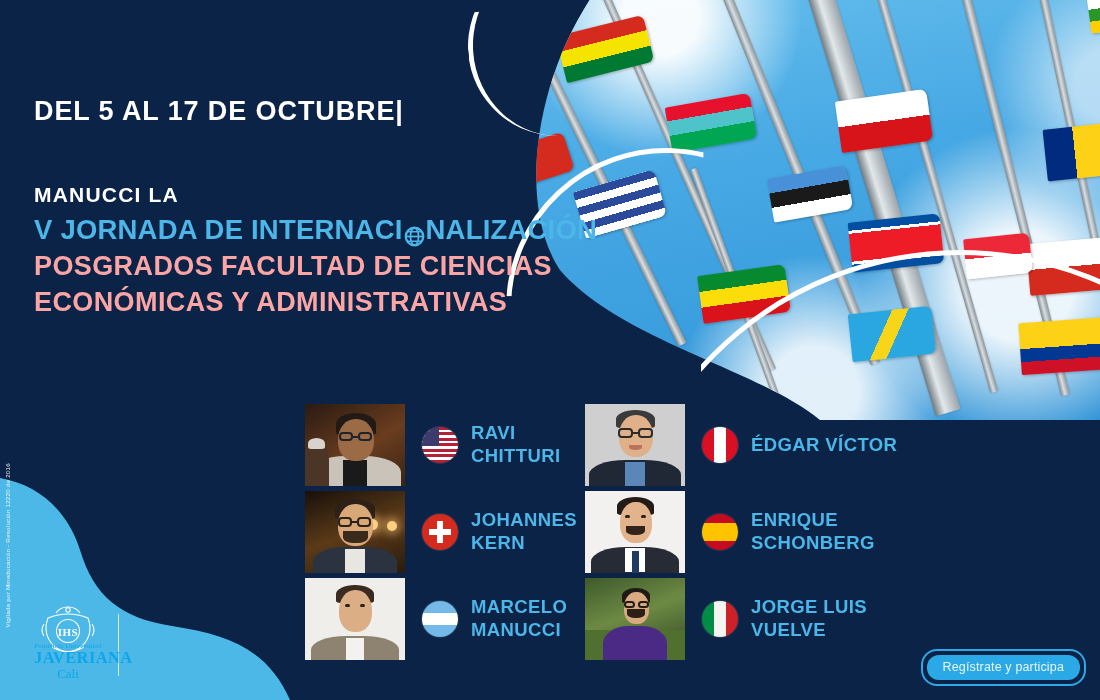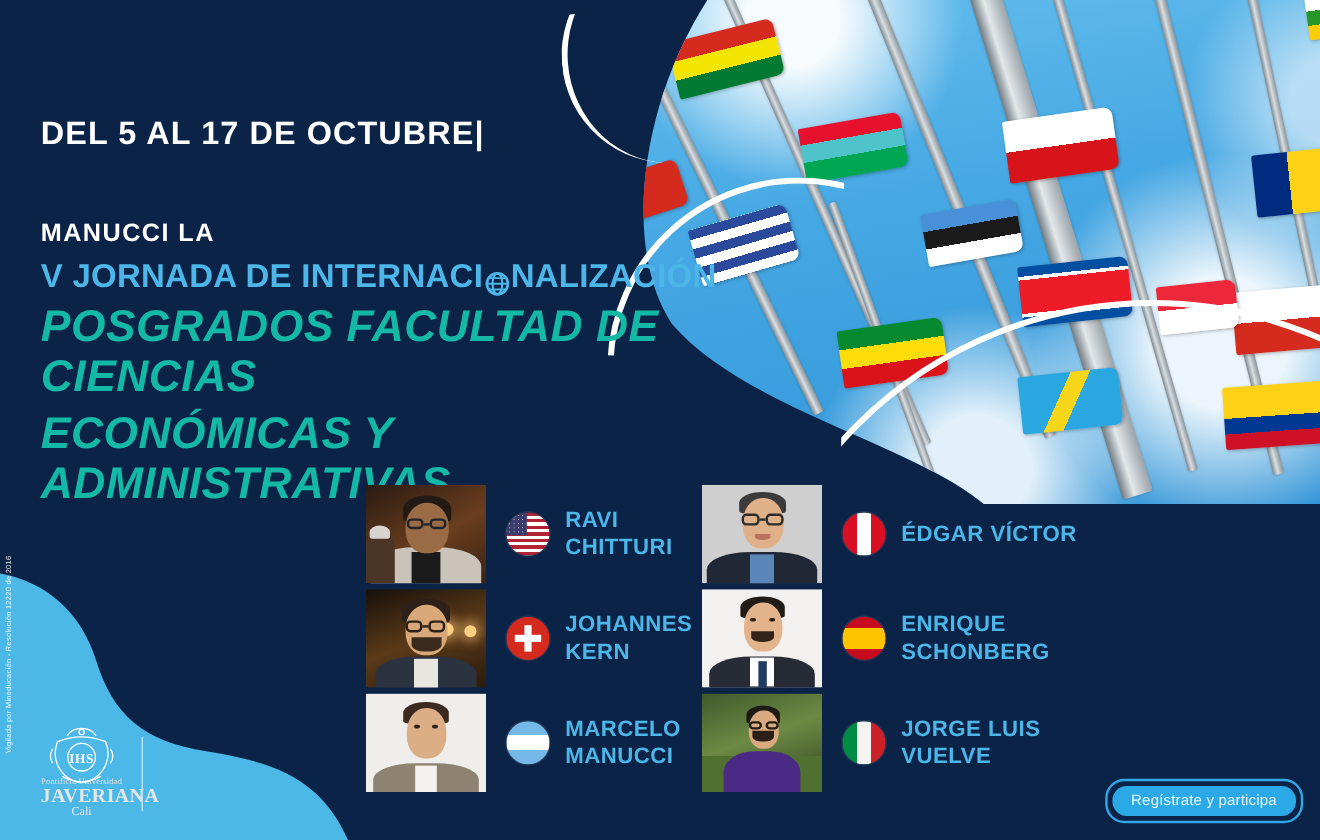--- a/index.html
+++ b/index.html
@@ -44,21 +44,21 @@
   .dates {
     color:#ffffff; font-size:27px; font-weight:700; letter-spacing:.9px;
     font-family:"Liberation Sans", sans-serif;
   }
   .vuelve { margin-top:56px; color:#ffffff; font-size:21px; font-weight:700; letter-spacing:1.2px; }
   .jornada {
     margin-top:7px; color:#4cb6e8; font-size:27.5px; font-weight:700; letter-spacing:.2px;
     white-space:nowrap; display:flex; align-items:center;
   }
   .globe-o { display:inline-block; width:21px; height:21px; margin:0 1px; position:relative; top:2px; }
-  .line3, .line4 { color:#14b8a6; font-size:37px; font-weight:700; letter-spacing:.4px; margin-top:5px;font-style:italic; }
+  .line3, .line4 { color:#fca5a5; font-size:27px; font-weight:700; letter-spacing:.4px; margin-top:5px; }
 
   
   .speakers { position:absolute; left:305px; top:404px; width:720px; z-index:7; }
   .col { position:absolute; top:0; }
   .col-left { left:0; }
   .col-right { left:280px; }
   .spk { position:relative; height:82px; margin-bottom:5px; display:flex; align-items:center; }
   .spk-photo { width:100px; height:82px; overflow:hidden; position:relative; flex:0 0 100px; }
   .spk-flag {
     width:36px; height:36px; border-radius:50%; margin-left:17px; flex:0 0 36px;
@@ -85,24 +85,24 @@
 
   .vertical-note {
     position:absolute; left:4px; bottom:72px; z-index:9;
     color:#ffffff; font-size:6.2px; letter-spacing:.25px; opacity:.9;
     writing-mode:vertical-rl; transform:rotate(180deg);
     font-family:"Liberation Sans", sans-serif; white-space:nowrap;
   }
 
   .brand { position:absolute; left:34px; bottom:18px; z-index:9; display:flex; align-items:flex-end;justify-content:center; }
   .crest { width:68px; height:78px; position:relative; }
-  .crest-names { position:absolute; left:0; right:0; bottom:0; text-align:center; color:#e5e5e5; }
+  .crest-names { position:absolute; left:0; right:0; bottom:0; text-align:center; color:#0ea5e9; }
   .crest-l1 { font-size:7px; letter-spacing:.2px; font-family:"Liberation Serif", serif; }
   .crest-l2 { font-size:16.5px; letter-spacing:.4px; font-family:"Liberation Serif", serif; font-weight:700; line-height:1; }
-  .crest-l3 { font-size:10px; font-family:"Liberation Serif", serif; }
+  .crest-l3 { font-size:13px; font-family:"Liberation Serif", serif; }
   .divider { width:1px; height:62px; background:rgba(255,255,255,.75); margin:0 16px 6px 16px; }
   .tagline { color:#fff; padding-bottom:2px; }
   .tag1 { font-size:23px; font-weight:300; letter-spacing:.2px; line-height:1.05; }
   .tag2 { font-size:31px; font-weight:400; letter-spacing:.4px; line-height:1.05; }
 
   
   .cta-wrap {
     position:absolute; right:14px; bottom:14px; z-index:10;
     border:2px solid #2ea8e6; border-radius:16px; padding:4px;
   }

